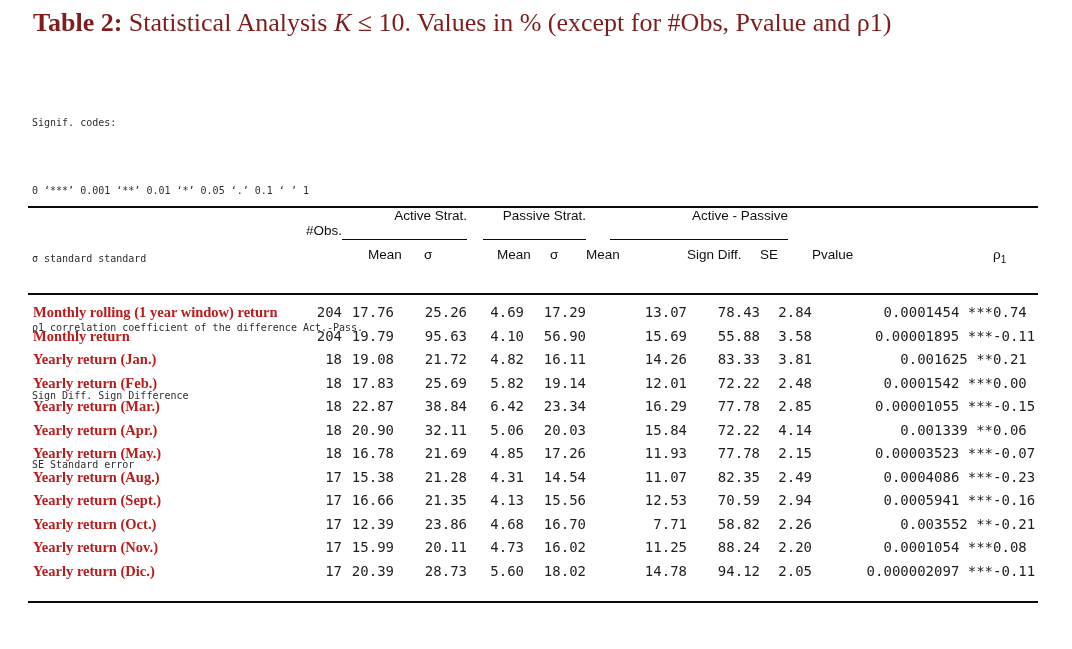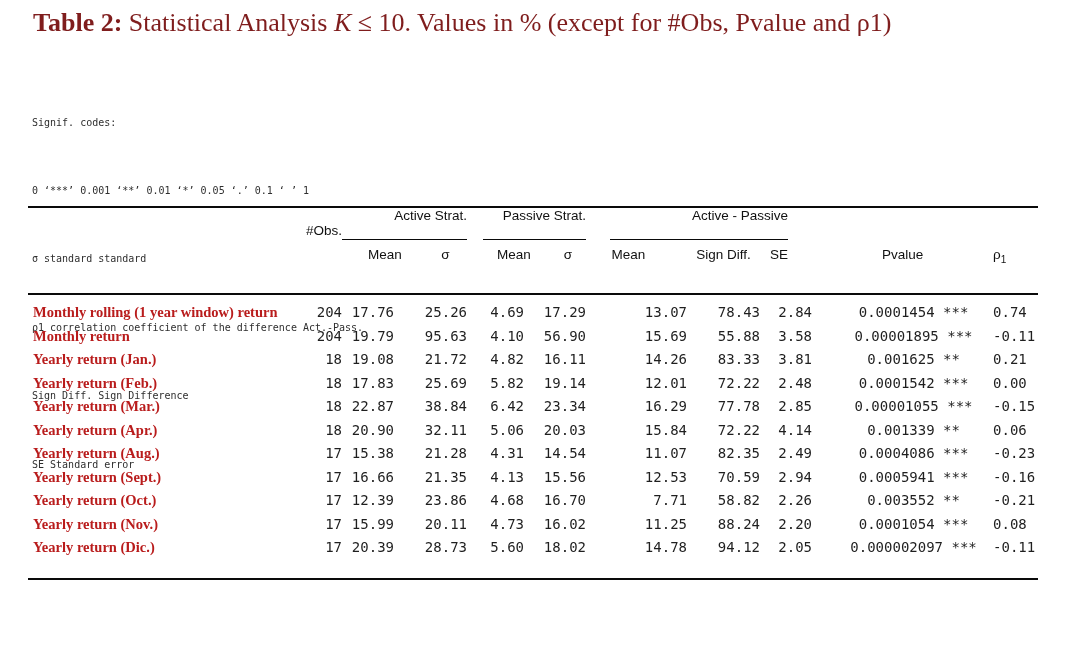--- a/index.html
+++ b/index.html
@@ -27,39 +27,39 @@
   .stats th, .stats td { padding:0; margin:0; }
   .stats thead th {
     font-family:"Liberation Sans", sans-serif; font-weight:normal;
     font-size:13.5px; color:#111111; white-space:nowrap;
   }
   tr.grp th { height:21px; vertical-align:bottom; }
   th.h-obs { text-align:right; padding-bottom:2px; }
   .gline { border-bottom:1.5px solid #0a0a0a; text-align:right; padding-bottom:16px; }
   .gline-pass { margin-left:16px; }
   .gline-ap { margin:0 24px; }
-  tr.sub th { height:46px; vertical-align:top; padding-top:7px; text-align:center; border-bottom:2px solid #0a0a0a; }
+  tr.sub th { height:46px; vertical-align:top; padding-top:7px; text-align:left; border-bottom:2px solid #0a0a0a; }
   th.h-am { padding-left:26px; }
   th.h-as { padding-left:30px; }
   th.h-pm { padding-left:30px; }
   th.h-ps { padding-left:26px; }
   th.h-apm { text-align:right; padding-right:16px; }
   th.h-se { padding-right:14px; }
   th.h-rho { text-align:right; padding-right:38px; font-size:14px; }
   th.h-rho sub { font-size:10px; }
   .stats tbody td {
     font-family:"DejaVu Sans Mono", monospace; font-size:14px; color:#1f1f1f;
     text-align:right; height:23.5px; line-height:23.5px; white-space:nowrap;
   }
   .stats tbody tr:first-child td { padding-top:6px; }
   .stats tbody td.c-label {
     font-family:"Liberation Serif", serif; font-weight:bold; font-size:14.5px;
     text-align:left; padding-left:5px; color:#b91c1c;
   }
-  .stats tbody td.c-pvalue { text-align:center; padding-left:22px;margin-top:16px; }
+  .stats tbody td.c-pvalue { text-align:right; padding-left:22px;margin-top:16px; }
   .stats tbody td.c-rho1 { padding-right:27px; }
   .stats tfoot td { height:18px; border-bottom:2.5px solid #0a0a0a; }
 </style>
 </head>
 <body>
 
 <div class="page">
 
   <h1 class="title"><span class="t-label">Table 2:</span><span> Statistical Analysis </span><span class="t-k">K</span><span> ≤ 10. Values in % (except for #Obs, Pvalue and ρ1)</span></h1>
 
@@ -188,20 +188,33 @@
           <td class="c-act_sigma">32.11</td>
           <td class="c-pass_mean">5.06</td>
           <td class="c-pass_sigma">20.03</td>
           <td class="c-ap_mean">15.84</td>
           <td class="c-sign_diff">72.22</td>
           <td class="c-se">4.14</td>
           <td class="c-pvalue">0.001339 **</td>
           <td class="c-rho1">0.06</td>
         </tr>
         <tr>
+          <td class="c-label">Yearly return (May.)</td>
+          <td class="c-obs">18</td>
+          <td class="c-act_mean">16.78</td>
+          <td class="c-act_sigma">21.69</td>
+          <td class="c-pass_mean">4.85</td>
+          <td class="c-pass_sigma">17.26</td>
+          <td class="c-ap_mean">11.93</td>
+          <td class="c-sign_diff">77.78</td>
+          <td class="c-se">2.15</td>
+          <td class="c-pvalue">0.00003523 ***</td>
+          <td class="c-rho1">-0.07</td>
+        </tr>
+        <tr>
           <td class="c-label">Yearly return (Aug.)</td>
           <td class="c-obs">17</td>
           <td class="c-act_mean">15.38</td>
           <td class="c-act_sigma">21.28</td>
           <td class="c-pass_mean">4.31</td>
           <td class="c-pass_sigma">14.54</td>
           <td class="c-ap_mean">11.07</td>
           <td class="c-sign_diff">82.35</td>
           <td class="c-se">2.49</td>
           <td class="c-pvalue">0.0004086 ***</td>

